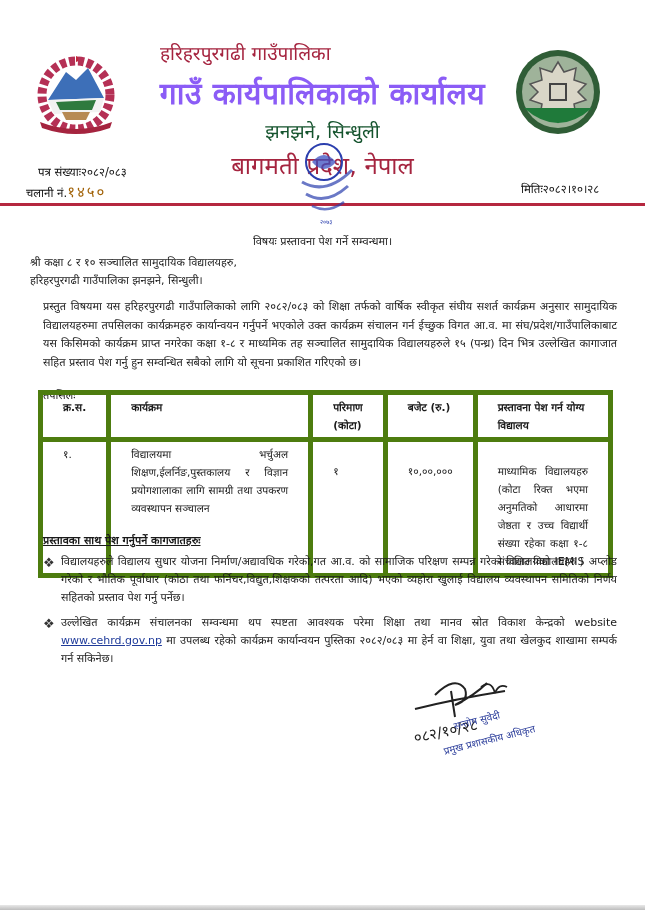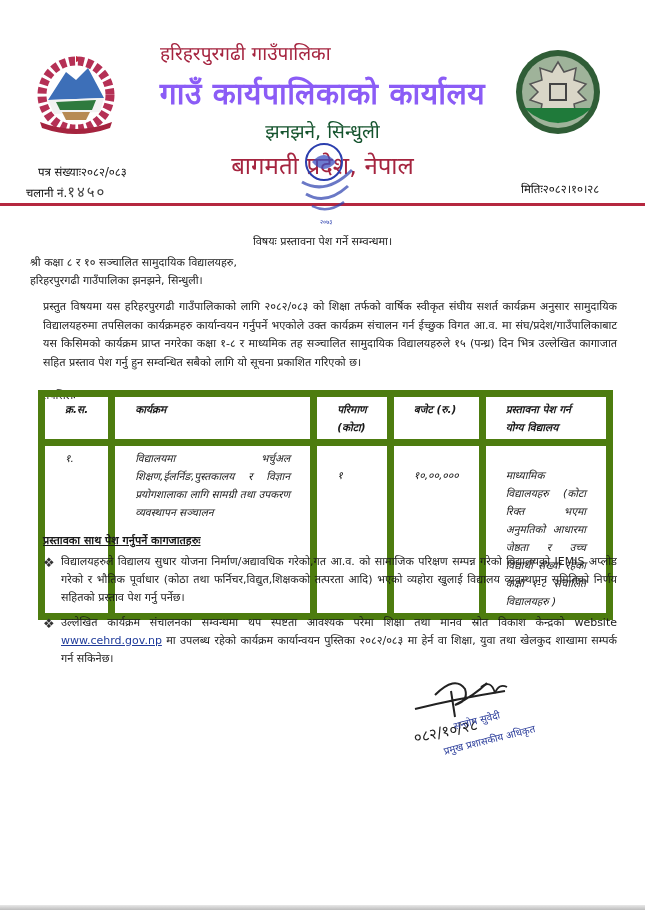--- a/index.html
+++ b/index.html
@@ -8,32 +8,32 @@
   .abs { position: absolute; }
   .emblem { left: 26px; top: 40px; width: 100px; height: 100px; }
   .municipal-logo { left: 514px; top: 48px; width: 88px; height: 88px; }
   .hdr-sub { left: 160px; top: 40px; width: 325px; text-align: left; font-size: 19px; color: #a5243f; }
   .hdr-main { left: 140px; top: 72px; width: 365px; text-align: center; font-size: 30px; font-weight: bold; color: #8b5cf6; letter-spacing: 0.5px; }
   .hdr-loc1 { left: 200px; top: 118px; width: 245px; text-align: center; font-size: 19px; color: #14532d; }
   .hdr-loc2 { left: 200px; top: 148px; width: 245px; text-align: center; font-size: 24px; color: #a5243f; }
   .meta { font-size: 11.5px; color: #111; }
   .letter-no { left: 26px; top: 164px; margin-left: 12px; }
   .dispatch { left: 26px; top: 181px; }
-  .dispatch .hw { font-family: Liberation Mono, monospace; font-size: 15px; letter-spacing: 2px; color: #404040; }
+  .dispatch .hw { font-family: Liberation Mono, monospace; font-size: 15px; letter-spacing: 2px; color: #a16207; }
   .date { left: 521px; top: 181px; }
   .rule { left: 0; top: 203px; width: 645px; height: 3px; background: #b5273f; }
   .stamp { left: 290px; top: 136px; width: 72px; height: 92px; }
   .subject { left: 0; top: 233px; width: 645px; text-align: center; font-size: 11px; }
   .addr { left: 30px; font-size: 11px; }
   .addr1 { top: 254px; }
   .addr2 { top: 272px; }
   .para { left: 43px; top: 298px; width: 574px; font-size: 11px; line-height: 18.5px; text-align: justify; }
   .tapsil { left: 43px; top: 387px; font-size: 11px; font-weight: normal; }
   table.prog { position: absolute; left: 38px; top: 390px; width: 575px; border-collapse: collapse; font-size: 10.5px; }
-  table.prog td, table.prog th { border: 7px solid #4d7c0f; vertical-align: top; padding: 3px 20px; text-align: left; font-weight: normal; line-height: 18px; font-style: italic; }
+  table.prog td, table.prog th { border: 5px solid #4d7c0f; vertical-align: top; padding: 3px 20px; text-align: left; font-weight: normal; line-height: 18px; }
   table.prog th { font-weight: bold; height: 42px; }
   table.prog tr.row td { height: 85px; }
   .c1 { width: 36px; } .c2 { width: 202px; } .c3 { width: 48px; } .c4 { width: 68px; }
   .just { text-align: justify !important; }
   .mid { padding-top: 20px !important; }
   .docs-title { left: 43px; top: 532px; font-size: 11px; font-weight: bold; text-decoration: underline; }
   .bullet { left: 43px; width: 574px; font-size: 11px; line-height: 18px; }
   .bullet .b-icon { position: absolute; left: 0; top: 1px; font-size: 13px; color: #333; }
   .bullet .b-text { display: block; margin-left: 18px; text-align: justify; }
   .bullet1 { top: 553px; }

